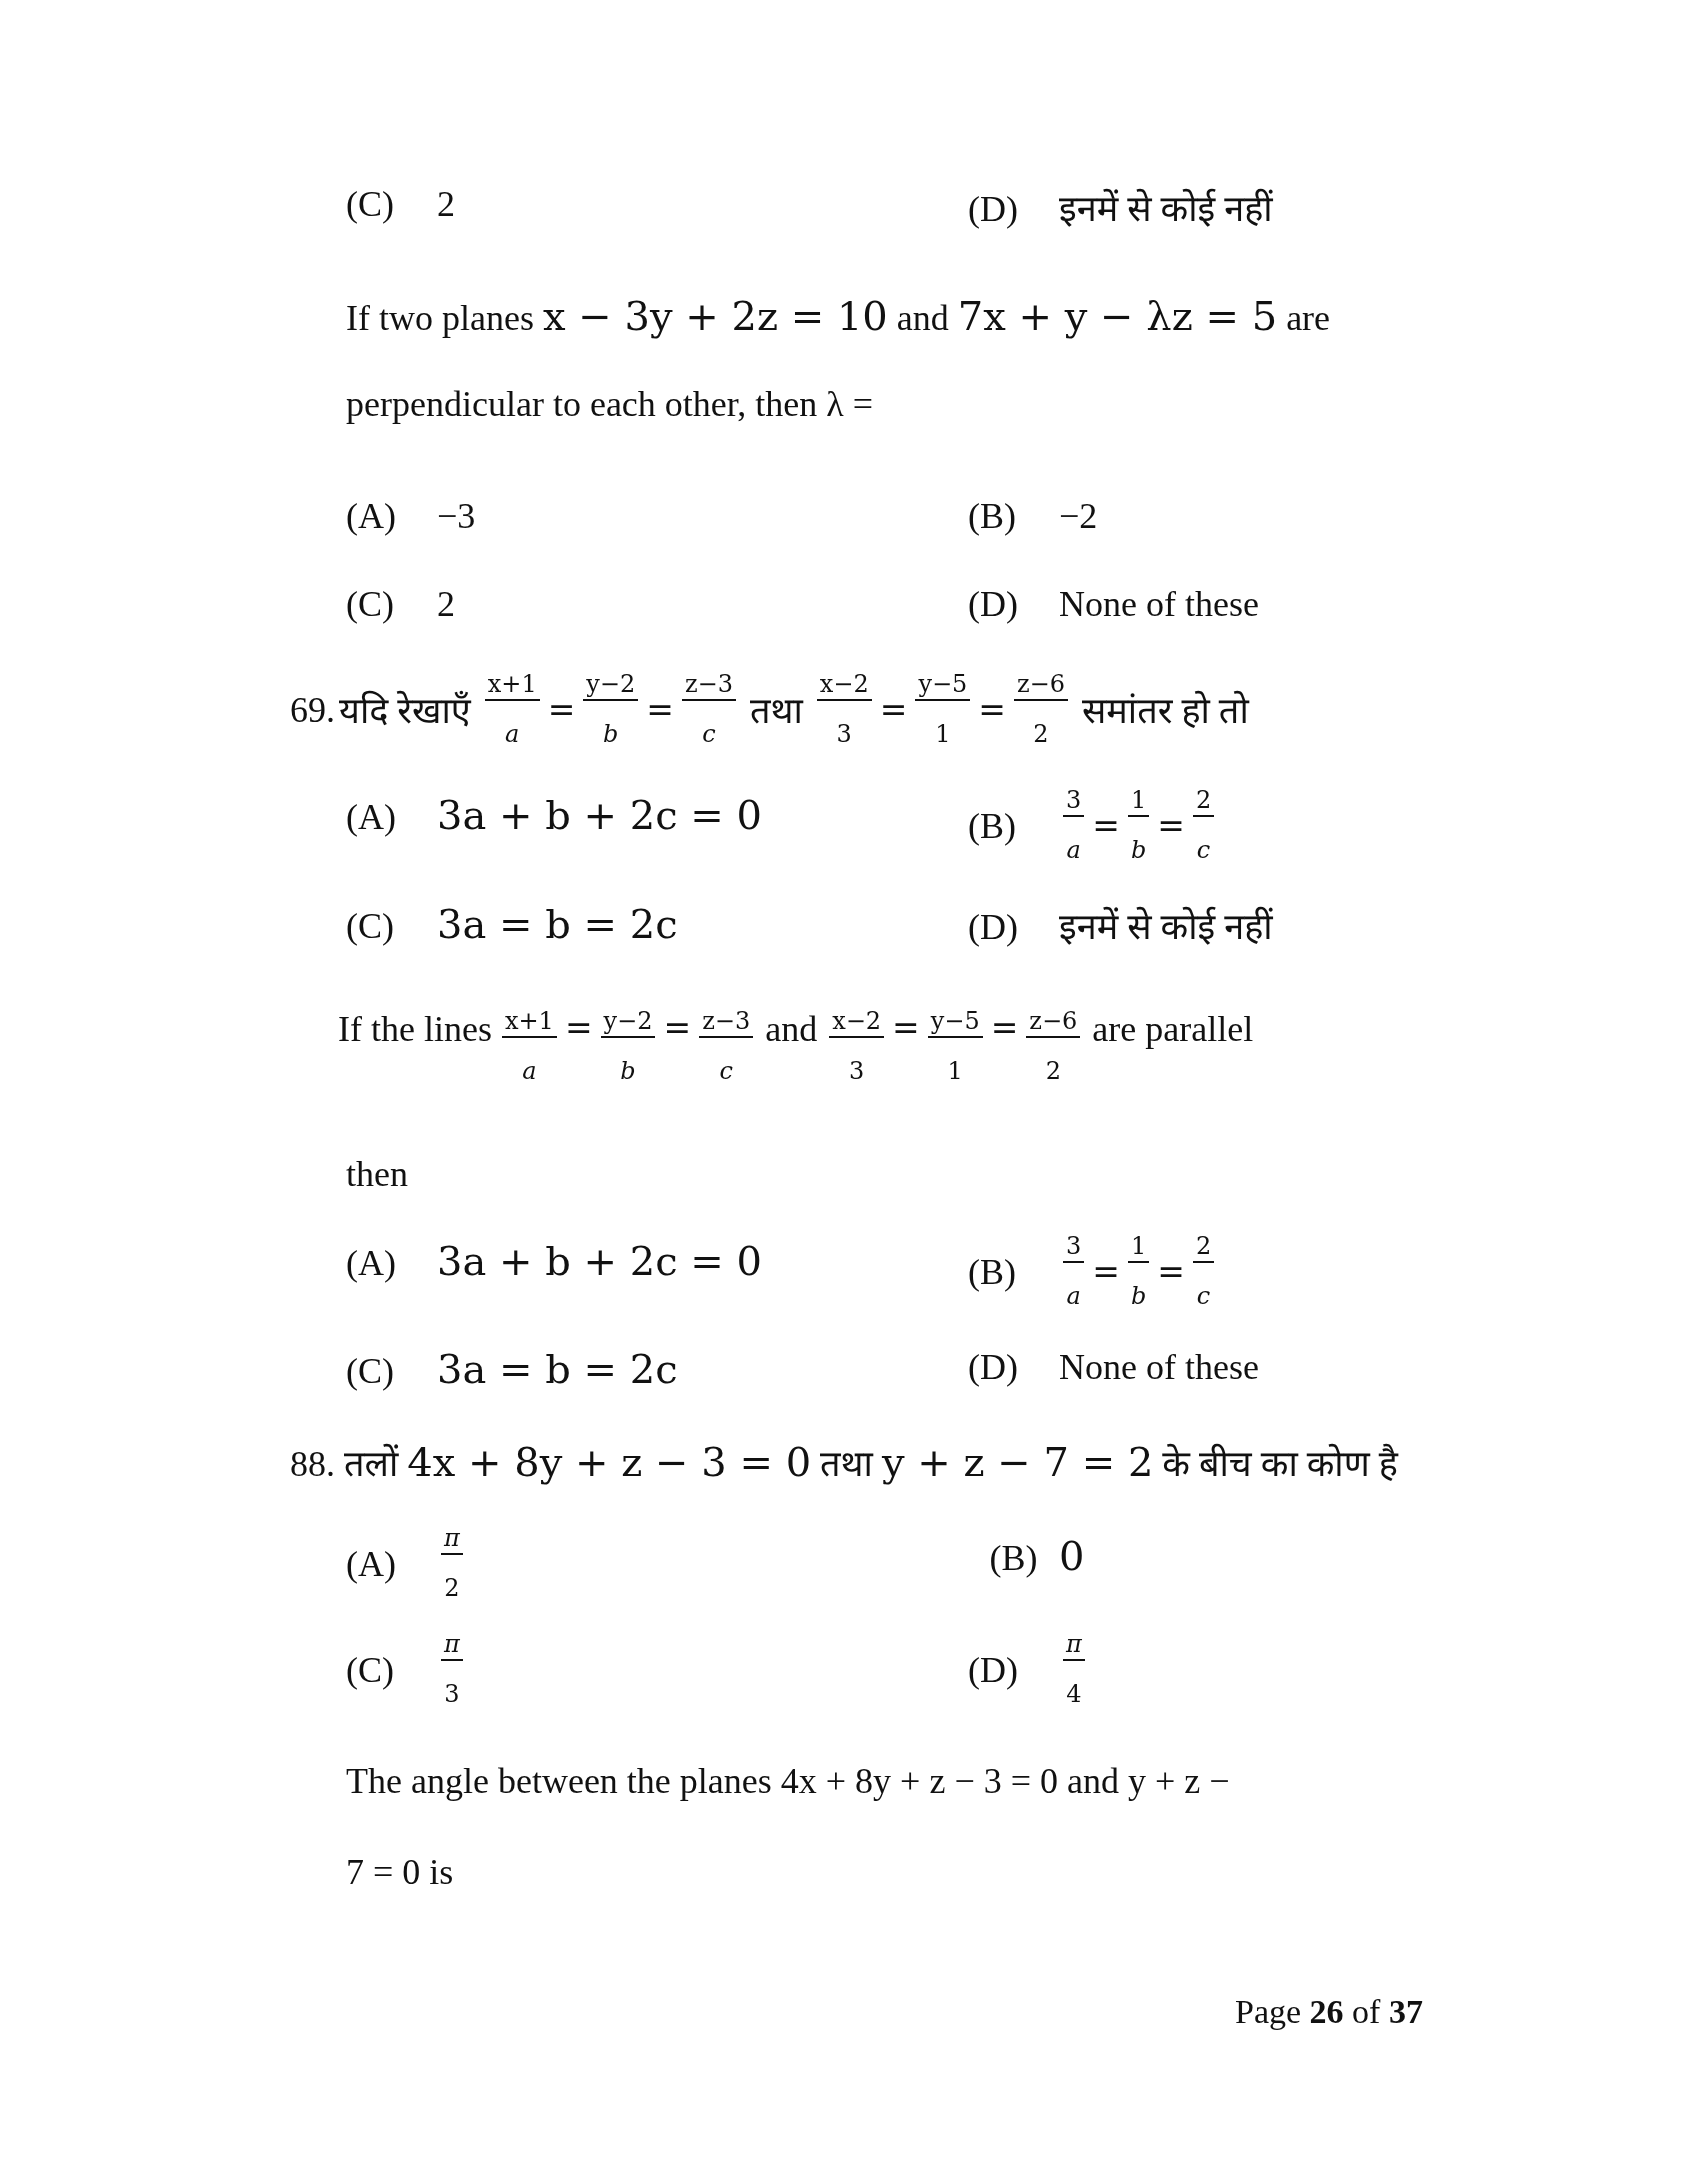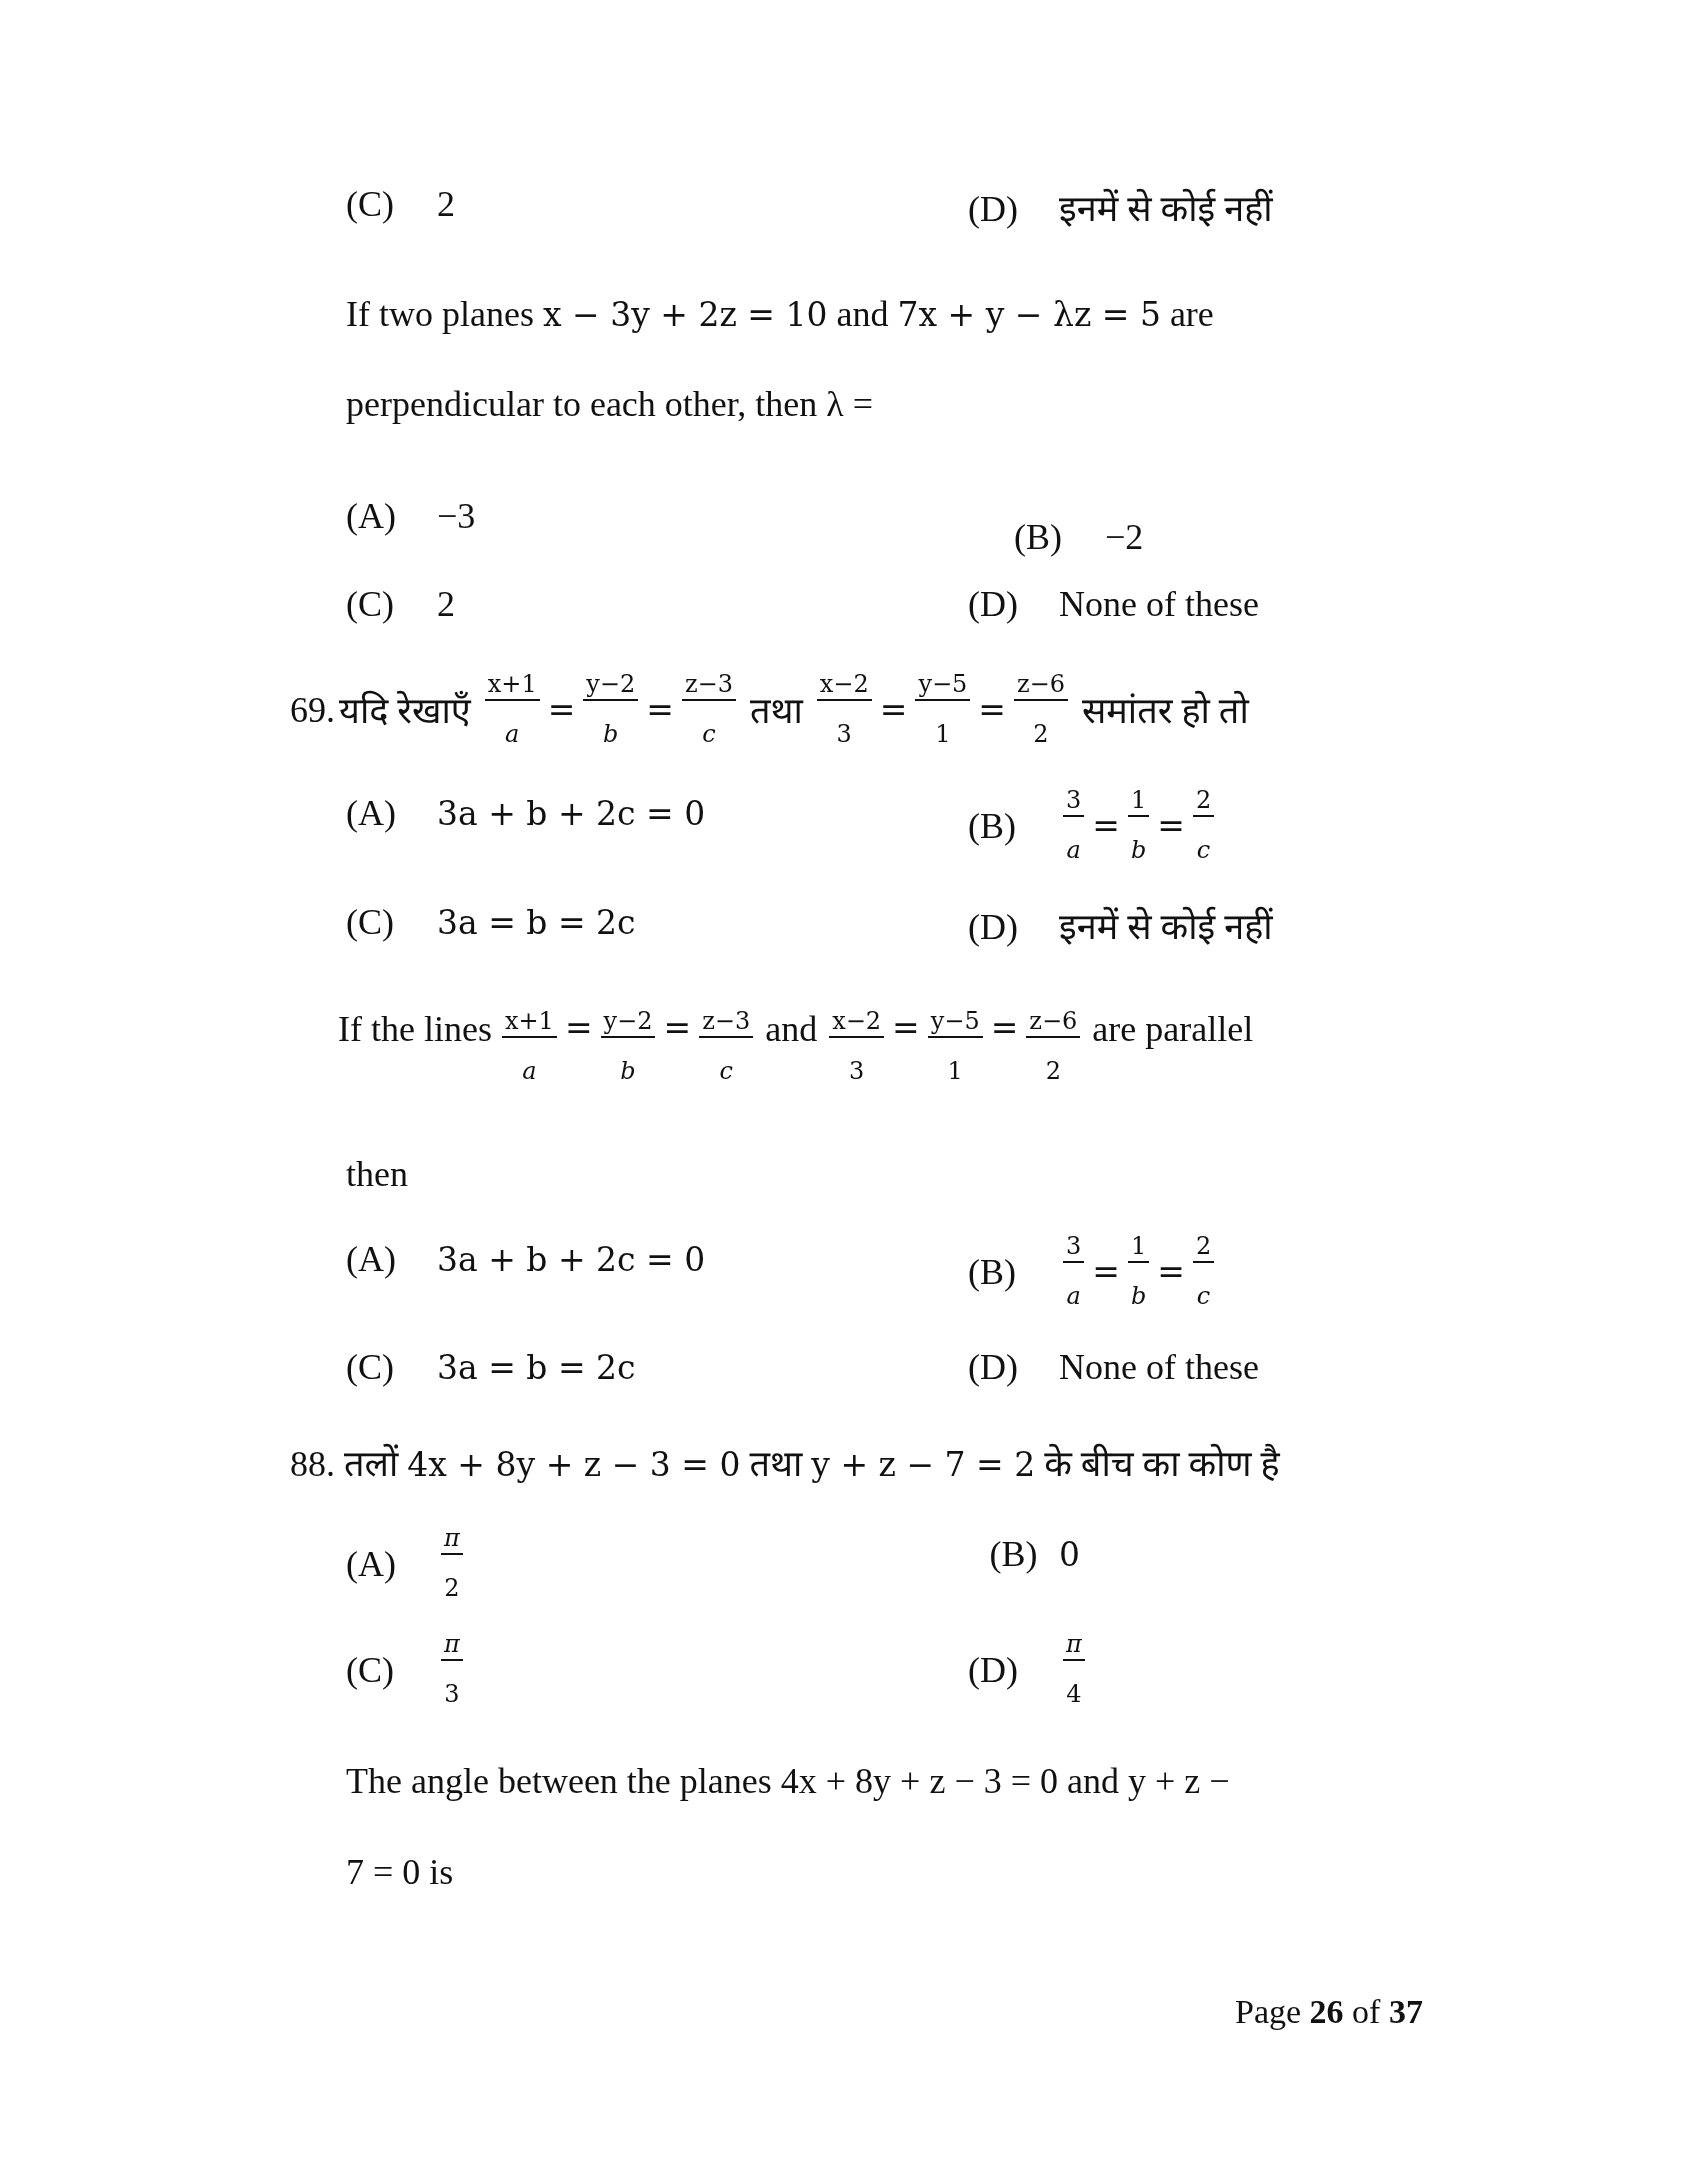--- a/index.html
+++ b/index.html
@@ -1,19 +1,19 @@
 <!DOCTYPE html>
 <html><head>
 <meta charset="utf-8">
 <style>
   html,body{margin:0;padding:0;background:#fff;}
   body{width:1683px;height:2178px;position:relative;overflow:hidden;color:#111;
        font-family:"Liberation Serif","DejaVu Serif",serif;font-size:36px;}
   .abs{position:absolute;white-space:nowrap;}
-  .m{font-family:"DejaVu Serif","Liberation Serif",serif;font-size:33px;}
+  .m{font-family:"DejaVu Serif","Liberation Serif",serif;font-size:40px;}
   .lbl{display:inline-block;width:91px;}
   .frac{display:inline-flex;flex-direction:column;align-items:center;vertical-align:middle;
         font-family:"DejaVu Serif",serif;font-size:24px;line-height:1.15;margin:0 4px;gap:20px;}
   .frac .n{border-bottom:2px solid #111;padding:0 3px;}
   .frac .d{font-style:italic;}
   .eq{font-family:"DejaVu Serif",serif;font-size:33px;margin:0 4px;vertical-align:middle;}
   .footer{font-family:Liberation Serif, serif;font-size:34px;text-align:right;}
   .footer b{font-weight:bold;}
 </style>
 </head>
@@ -31,21 +31,21 @@
   <span class="m">x − 3y + 2z = 10</span>
   <span>and</span>
   <span class="m">7x + y − λz = 5</span>
   <span>are</span>
 </div>
 <div class="abs" style="left:346px;top:383px;">perpendicular to each other, then λ =</div>
 
 <div class="abs" style="left:346px;top:495px;">
   <span class="lbl">(A)</span><span>−3</span>
 </div>
-<div class="abs" style="left:968px;top:516px;margin-left:46px;">
+<div class="abs" style="left:968px;top:495px;">
   <span class="lbl">(B)</span><span>−2</span>
 </div>
 <div class="abs" style="left:346px;top:583px;">
   <span class="lbl">(C)</span><span>2</span>
 </div>
 <div class="abs" style="left:968px;top:583px;">
   <span class="lbl">(D)</span><span>None of these</span>
 </div>
 
 <div class="abs" style="left:290px;top:671px;display:flex;align-items:center;">

